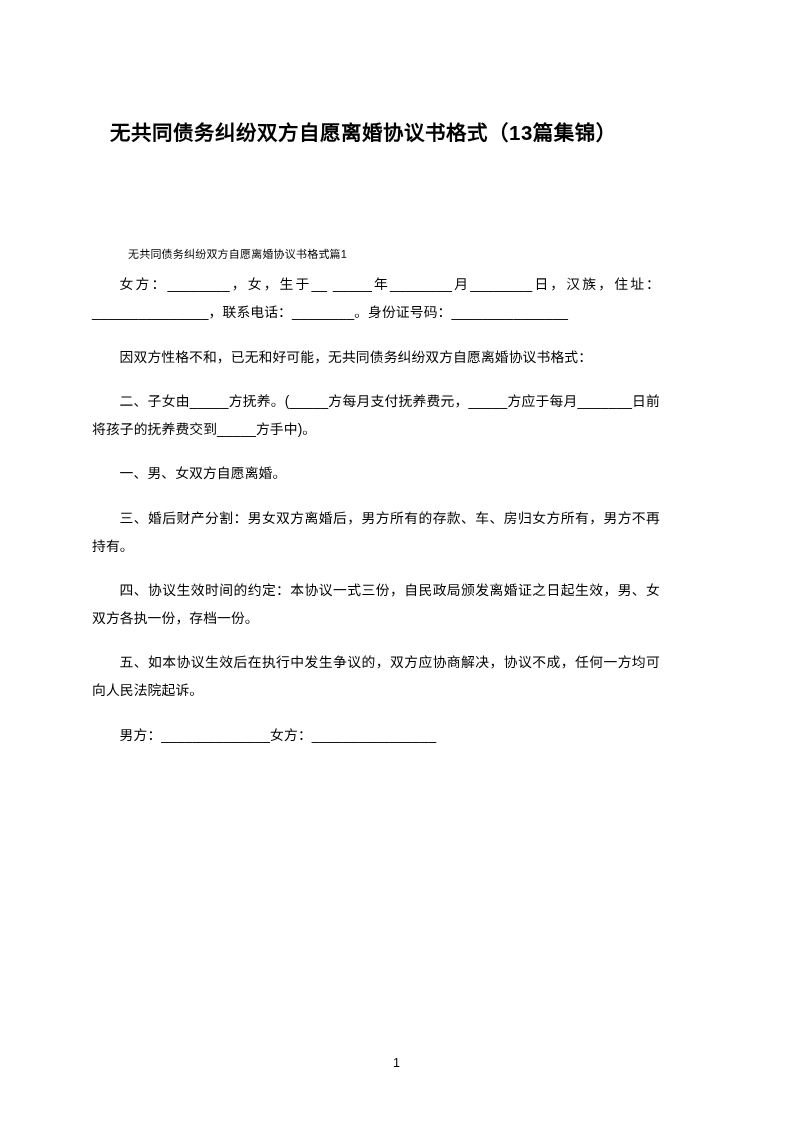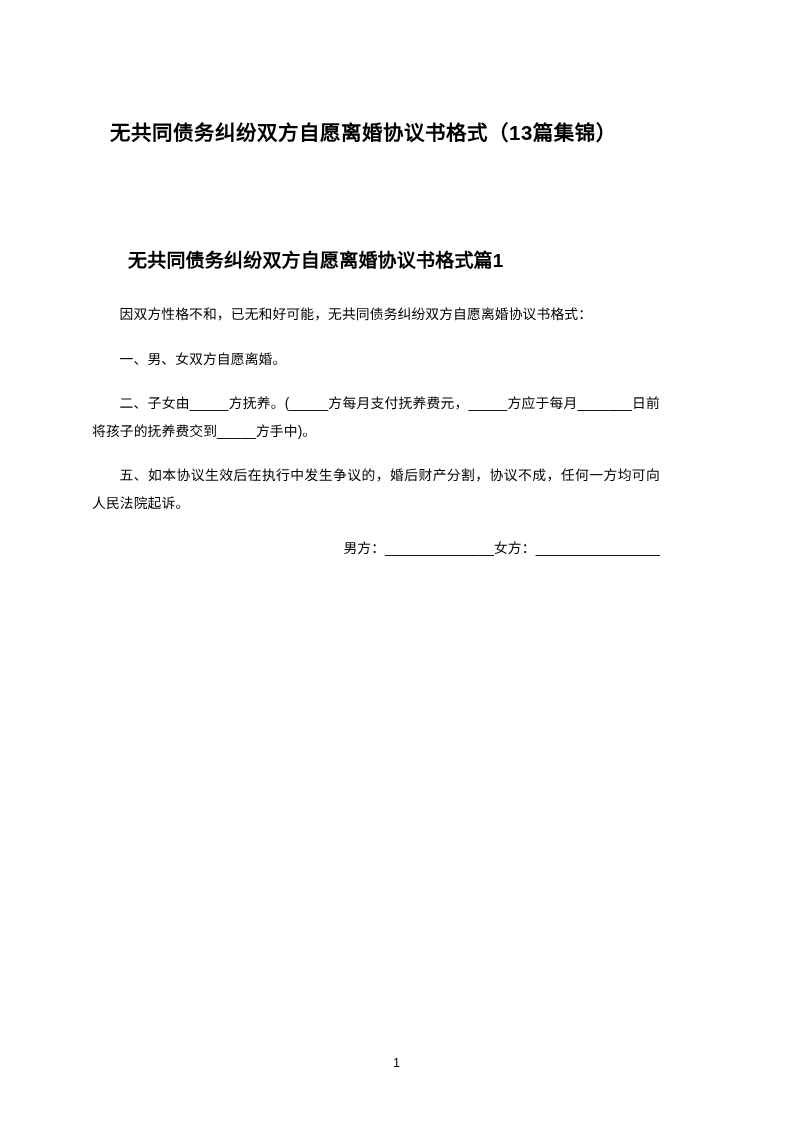--- a/index.html
+++ b/index.html
@@ -27,41 +27,40 @@
     font-weight: bold;
     line-height: 1.5;
     letter-spacing: 0.5px;
     text-align: left;
     margin: 0 0 0 18px;
   }
   .spacer-after-title {
     height: 96px;
   }
   .section-heading {
-    font-size: 19px;
-    font-weight: bold;
+    font-size: 11px;
+    font-weight: normal;
     line-height: 1.7;
-    margin: 0 0 24px 36px;
+    margin: 0 0 8px 36px;
     letter-spacing: 0.2px;
   }
   .para {
     font-size: 13.8px;
     line-height: 2.0;
     margin: 0 0 17px 0;
     text-indent: 2em;
     letter-spacing: 0.1px;
     text-align: justify;
   }
   .sig-line {
     font-size: 13.8px;
     line-height: 2.0;
     margin: 0 0 17px 0;
     text-indent: 2em;
     letter-spacing: 0.1px;
-    text-align: right;
   }
   .page-number {
     position: absolute;
     bottom: 52px;
     left: 0;
     width: 793px;
     text-align: center;
     font-size: 12.5px;
     color: #000;
   }
@@ -70,21 +69,24 @@
 <body>
 
 <div class="page">
 
   <h1 class="doc-title">无共同债务纠纷双方自愿离婚协议书格式（13篇集锦）</h1>
 
   <div class="spacer-after-title"></div>
 
   <div class="section-heading">无共同债务纠纷双方自愿离婚协议书格式篇1</div>
 
+  <p class="para">女方：________，女，生于__ _____年________月________日，汉族，住址：_______________，联系电话：________。身份证号码：_______________</p>
   <p class="para">因双方性格不和，已无和好可能，无共同债务纠纷双方自愿离婚协议书格式：</p>
+  <p class="para">二、子女由_____方抚养。(_____方每月支付抚养费元，_____方应于每月_______日前将孩子的抚养费交到_____方手中)。</p>
   <p class="para">一、男、女双方自愿离婚。</p>
-  <p class="para">二、子女由_____方抚养。(_____方每月支付抚养费元，_____方应于每月_______日前将孩子的抚养费交到_____方手中)。</p>
-  <p class="para">五、如本协议生效后在执行中发生争议的，婚后财产分割，协议不成，任何一方均可向人民法院起诉。</p>
+  <p class="para">三、婚后财产分割：男女双方离婚后，男方所有的存款、车、房归女方所有，男方不再持有。</p>
+  <p class="para">四、协议生效时间的约定：本协议一式三份，自民政局颁发离婚证之日起生效，男、女双方各执一份，存档一份。</p>
+  <p class="para">五、如本协议生效后在执行中发生争议的，双方应协商解决，协议不成，任何一方均可向人民法院起诉。</p>
 
   <p class="sig-line">男方：______________女方：________________</p>
 
   <div class="page-number">1</div>
 </div>
 
 </body></html>

